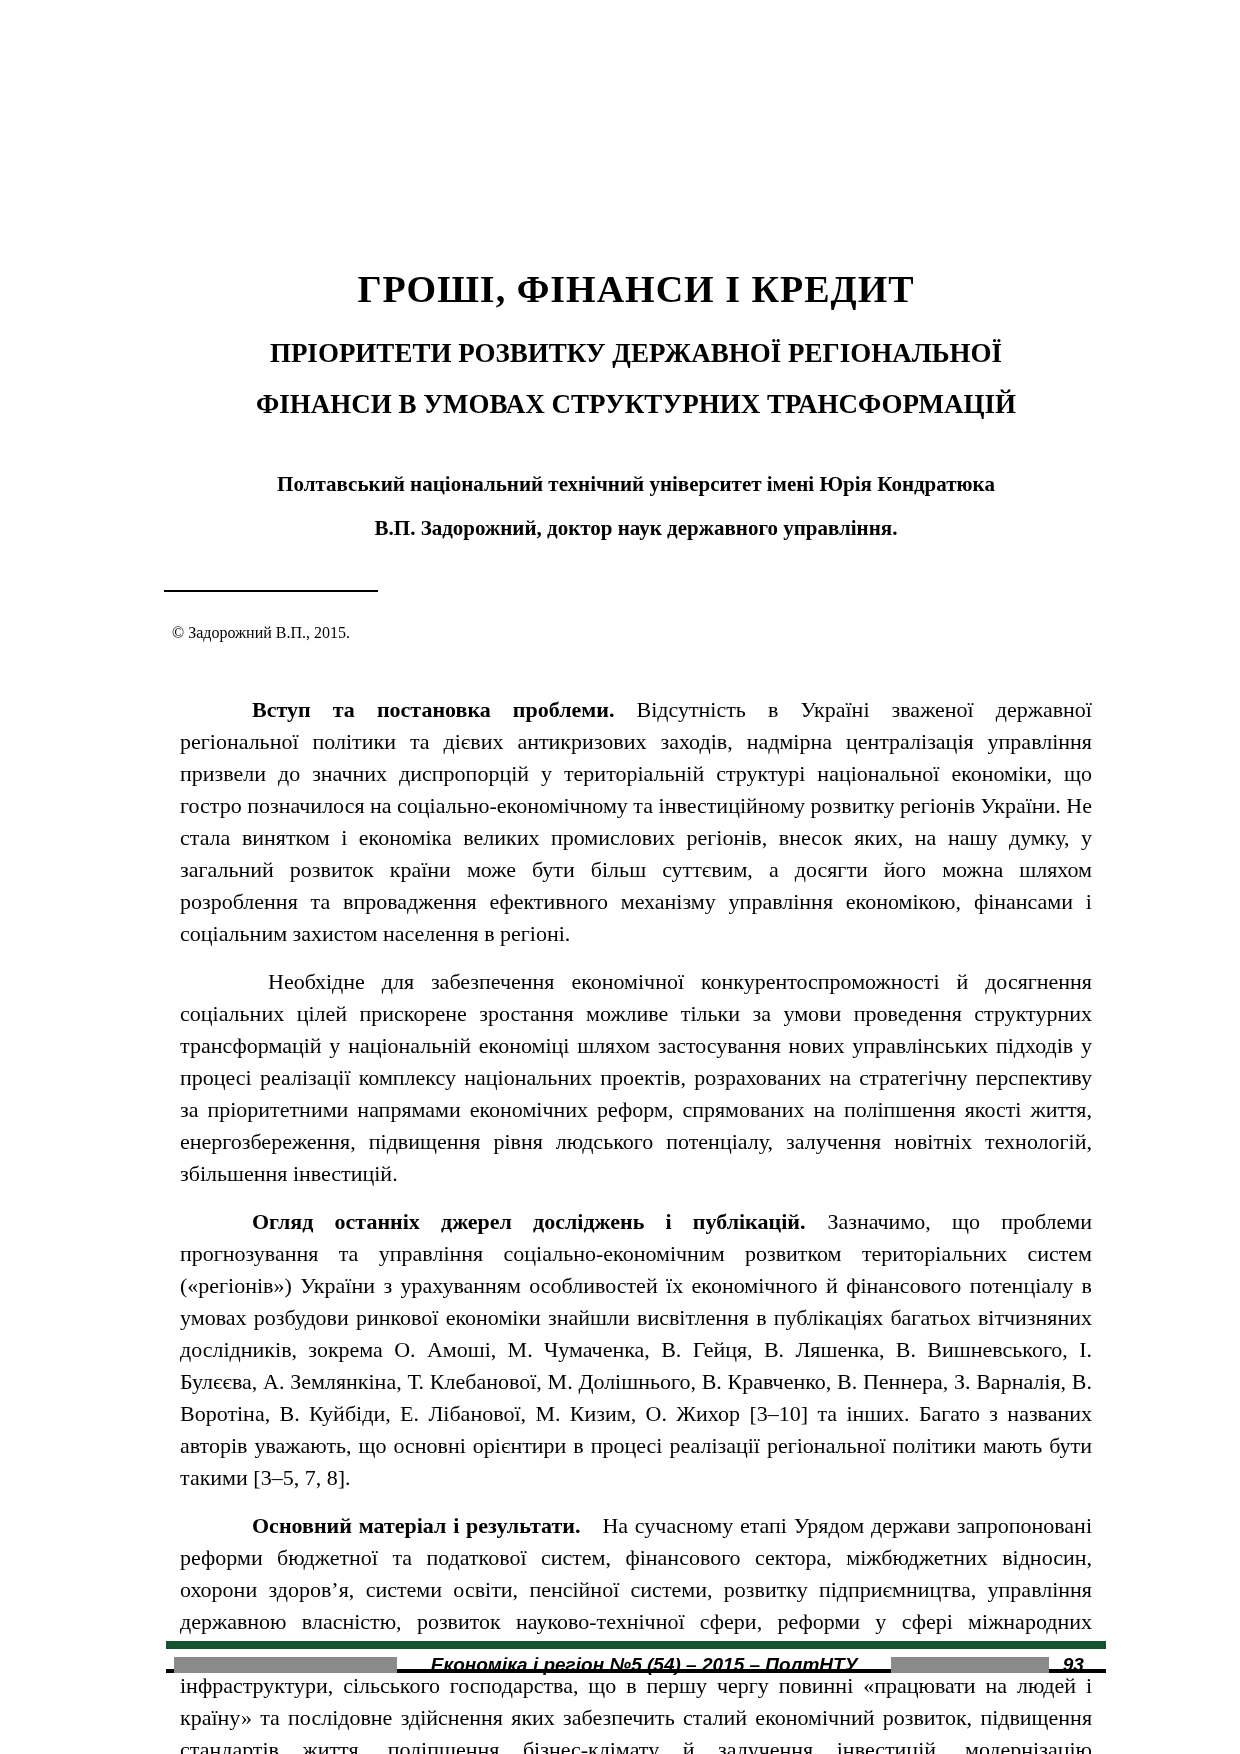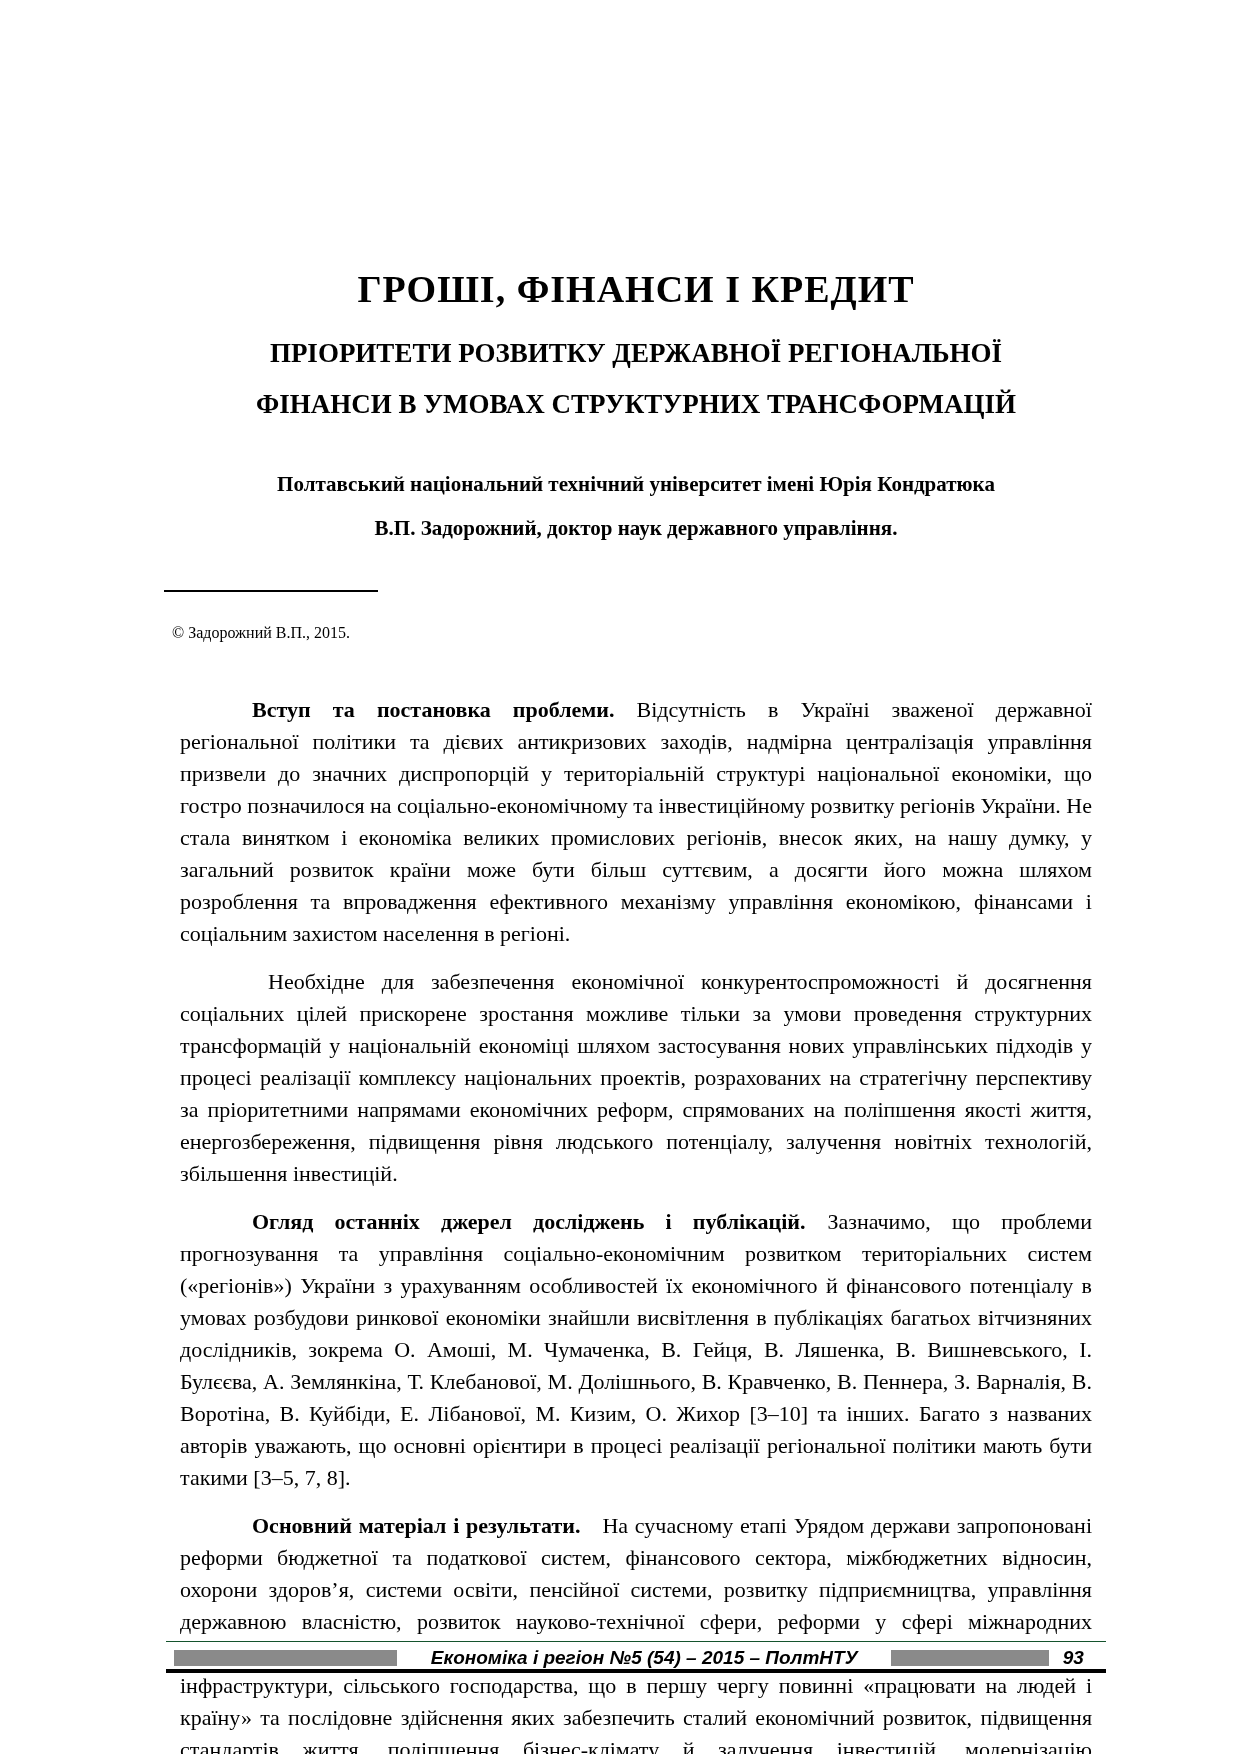--- a/index.html
+++ b/index.html
@@ -78,21 +78,21 @@
   .par-lead {
     font-weight: bold;
     margin-right: 6px;
   }
   .par-lead:empty { margin-right: 0; }
   .footer-bar {
     position: absolute;
     left: 150px; top: 1625px;
     width: 940px;
     height: 32px;
-    border-top: 1px solid #14532d;
+    border-top: 8px solid #14532d;
     border-bottom: 4px solid #000000;
     display: flex;
     align-items: stretch;
     background: #ffffff;
   }
   .footer-cell { height: 100%; }
   .footer-gray { background: #8a8a8a; }
   .footer-gray.left  { width: 227px; }
   .footer-gray.right { width: 160px; }
   .footer-journal {

